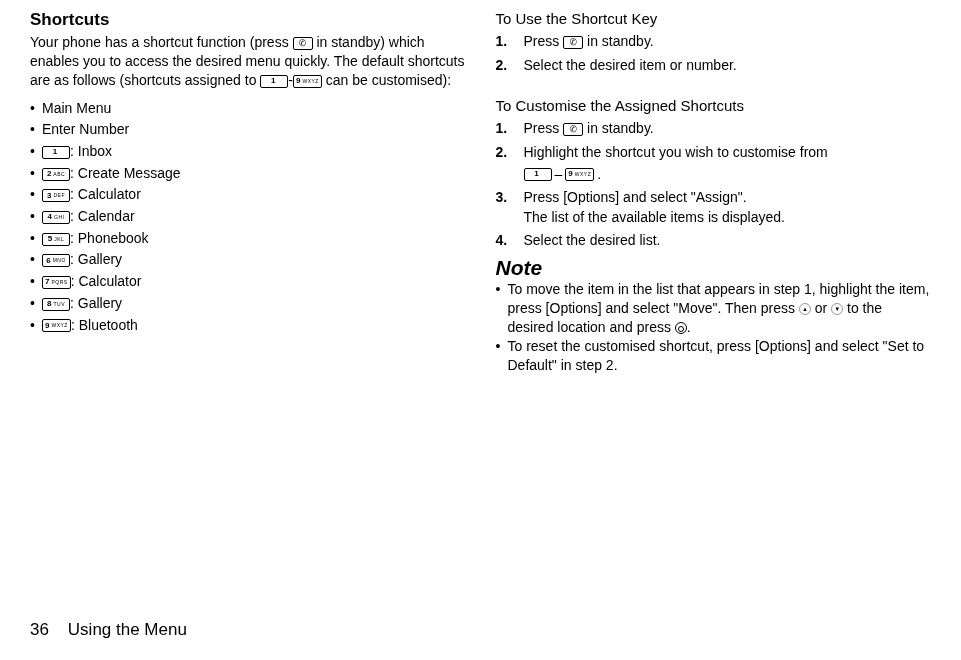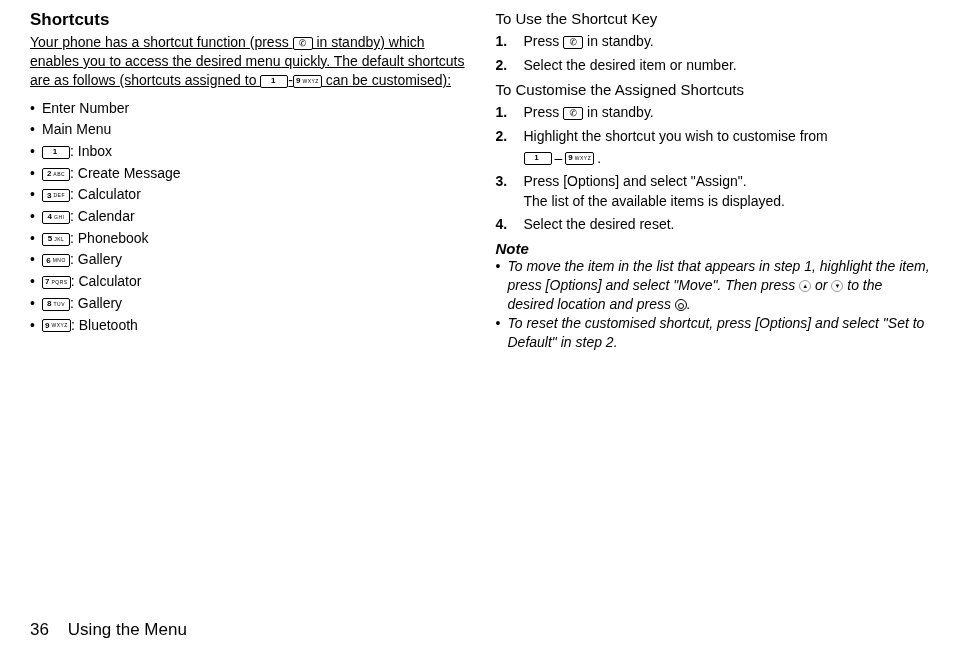--- a/index.html
+++ b/index.html
@@ -29,21 +29,20 @@
       font-size: 17px;
       font-weight: bold;
       margin-bottom: 3px;
       font-stretch: condensed;
     }
     .intro {
       font-size: 14px;
       line-height: 1.35;
       margin-bottom: 8px;
       font-stretch: condensed;
-      text-decoration: underline;
     }
     .bullet-list {
       list-style: none;
     }
     .bullet-list li {
       font-size: 14px;
       line-height: 1.55;
       padding-left: 12px;
       position: relative;
       font-stretch: condensed;
@@ -110,30 +109,29 @@
       position: absolute;
       left: 0;
       font-weight: bold;
     }
     .sub-text {
       font-weight: normal;
     }
     .note-label {
       font-weight: bold;
       font-style: italic;
-      font-size: 15px;
+      font-size: 21px;
       margin-top: 5px;
       font-stretch: condensed;
     }
     .note-list {
       list-style: none;
     }
     .note-list li {
       font-size: 14px;
-      font-style: italic;
       line-height: 1.35;
       padding-left: 12px;
       position: relative;
       font-stretch: condensed;
     }
     .note-list li::before {
       content: "•";
       position: absolute;
       left: 0;
       font-style: normal;
@@ -195,22 +193,22 @@
     <p class="intro">
       <span>Your phone has a shortcut function (press </span><span class="action-key">✆</span><span> in standby) which enables you to access the desired menu quickly. The default shortcuts are as follows (shortcuts assigned to </span><span class="key-icon">
           <span class="big">1</span>
           <span class="small"></span>
         </span><span>-</span><span class="key-icon">
           <span class="big">9</span>
           <span class="small">WXYZ</span>
         </span><span> can be customised):</span>
     </p>
     <ul class="bullet-list" id="shortcuts-list">
+        <li><span>Main Menu</span></li>
         <li><span>Enter Number</span></li>
-        <li><span>Main Menu</span></li>
         <li><span class="key-icon">
             <span class="big">1</span>
             <span class="small"></span>
           </span><span>: Inbox</span></li>
         <li><span class="key-icon">
             <span class="big">2</span>
             <span class="small">ABC</span>
           </span><span>: Create Message</span></li>
         <li><span class="key-icon">
             <span class="big">3</span>
@@ -247,21 +245,21 @@
     <div>
       <div class="section-heading">To Use the Shortcut Key</div>
       <ol class="num-list">
         <li>
           <span>Press </span><span class="action-key">✆</span><span> in standby.</span>
         </li>
         <li>Select the desired item or number.</li>
       </ol>
     </div>
 
-    <div style="margin-top:6px;">
+    <div style="margin-top:22px;">
       <div class="section-heading">To Customise the Assigned Shortcuts</div>
       <ol class="num-list">
         <li>
           <span>Press </span><span class="action-key">✆</span><span> in standby.</span>
         </li>
         <li>
           <span>Highlight the shortcut you wish to customise from </span><br>
           <span class="step-line">
             <span class="key-icon">
                 <span class="big">1</span>
@@ -272,21 +270,21 @@
                 <span class="big">9</span>
                 <span class="small">WXYZ</span>
               </span>
               <span>.</span>
           </span>
         </li>
         <li>
           <span>Press [Options] and select "Assign".</span><br>
           <span class="sub-text">The list of the available items is displayed.</span>
         </li>
-        <li>Select the desired reset.</li>
+        <li>Select the desired list.</li>
       </ol>
     </div>
 
     <div class="note-label">Note</div>
     <ul class="note-list">
       <li>
         <span>To move the item in the list that appears in step 1, highlight the item, press [Options] and select "Move". Then press </span><span class="arrow-icon up"></span><span> or </span><span class="arrow-icon down"></span><span> to the desired location and press </span><span class="circle-icon"></span><span>.</span>
       </li>
       <li>To reset the customised shortcut, press [Options] and select "Set to Default" in step 2.</li>
     </ul>

